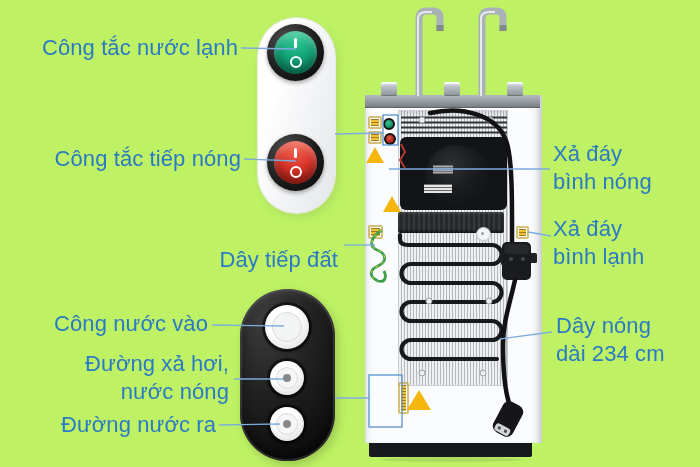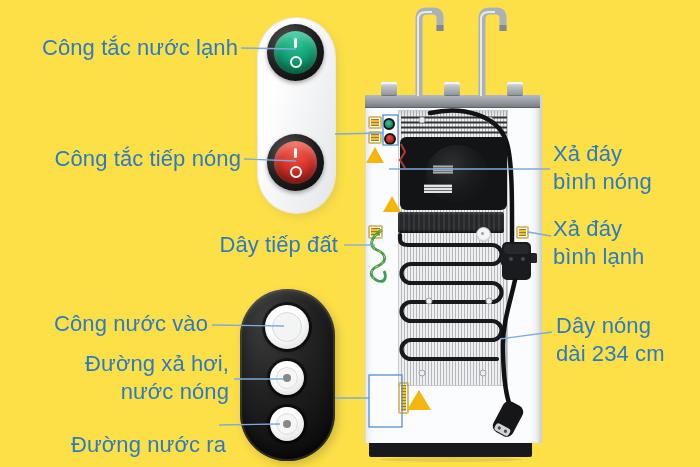--- a/index.html
+++ b/index.html
@@ -1,17 +1,17 @@
 <!DOCTYPE html>
 <html><head>
 <meta charset="utf-8">
 <style>
   html,body{margin:0;padding:0;background:#ffffff;}
   .stage{
-    position:relative;width:700px;height:467px;overflow:hidden;background:#fde047;
+    position:relative;width:700px;height:467px;overflow:hidden;background:#bef264;
     font-family:"Liberation Sans", sans-serif;
   }
   .abs{position:absolute;}
   
   .lbl{
     position:absolute;color:#2b7ac4;font-size:22px;line-height:28px;
     white-space:nowrap;letter-spacing:.1px;
   }
   .lbl.r{text-align:right;}
   
@@ -266,27 +266,27 @@
       <line x1="335" y1="398" x2="369" y2="398"></line>
     </g>
     <g fill="none" stroke="#5592d0" stroke-width="1.3">
       <rect x="383" y="115" width="15" height="30"></rect>
       <rect x="369" y="375" width="33" height="52"></rect>
     </g>
   </svg>
 
   <div class="lbl r" style="left:18px;top:34px;width:220px;">Công tắc nước lạnh</div>
   <div class="lbl r" style="left:21px;top:145px;width:220px;">Công tắc tiếp nóng</div>
-  <div class="lbl r" style="left:138px;top:231px;width:200px;">Dây tiếp đất</div>
+  <div class="lbl r" style="left:138px;top:246px;width:200px;">Dây tiếp đất</div>
   <div class="lbl r" style="left:8px;top:310px;width:200px;">Công nước vào</div>
   <div class="lbl r" style="left:29px;top:350px;width:200px;">
     <div>Đường xả hơi,</div>
     <div>nước nóng</div>
   </div>
-  <div class="lbl r" style="left:26px;top:411px;width:200px;margin-top:20px;">Đường nước ra</div>
+  <div class="lbl r" style="left:16px;top:411px;width:200px;">Đường nước ra</div>
 
   <div class="lbl" style="left:553px;top:140px;">
     <div>Xả đáy</div>
     <div>bình nóng</div>
   </div>
   <div class="lbl" style="left:553px;top:215px;">
     <div>Xả đáy</div>
     <div>bình lạnh</div>
   </div>
   <div class="lbl" style="left:556px;top:312px;">

